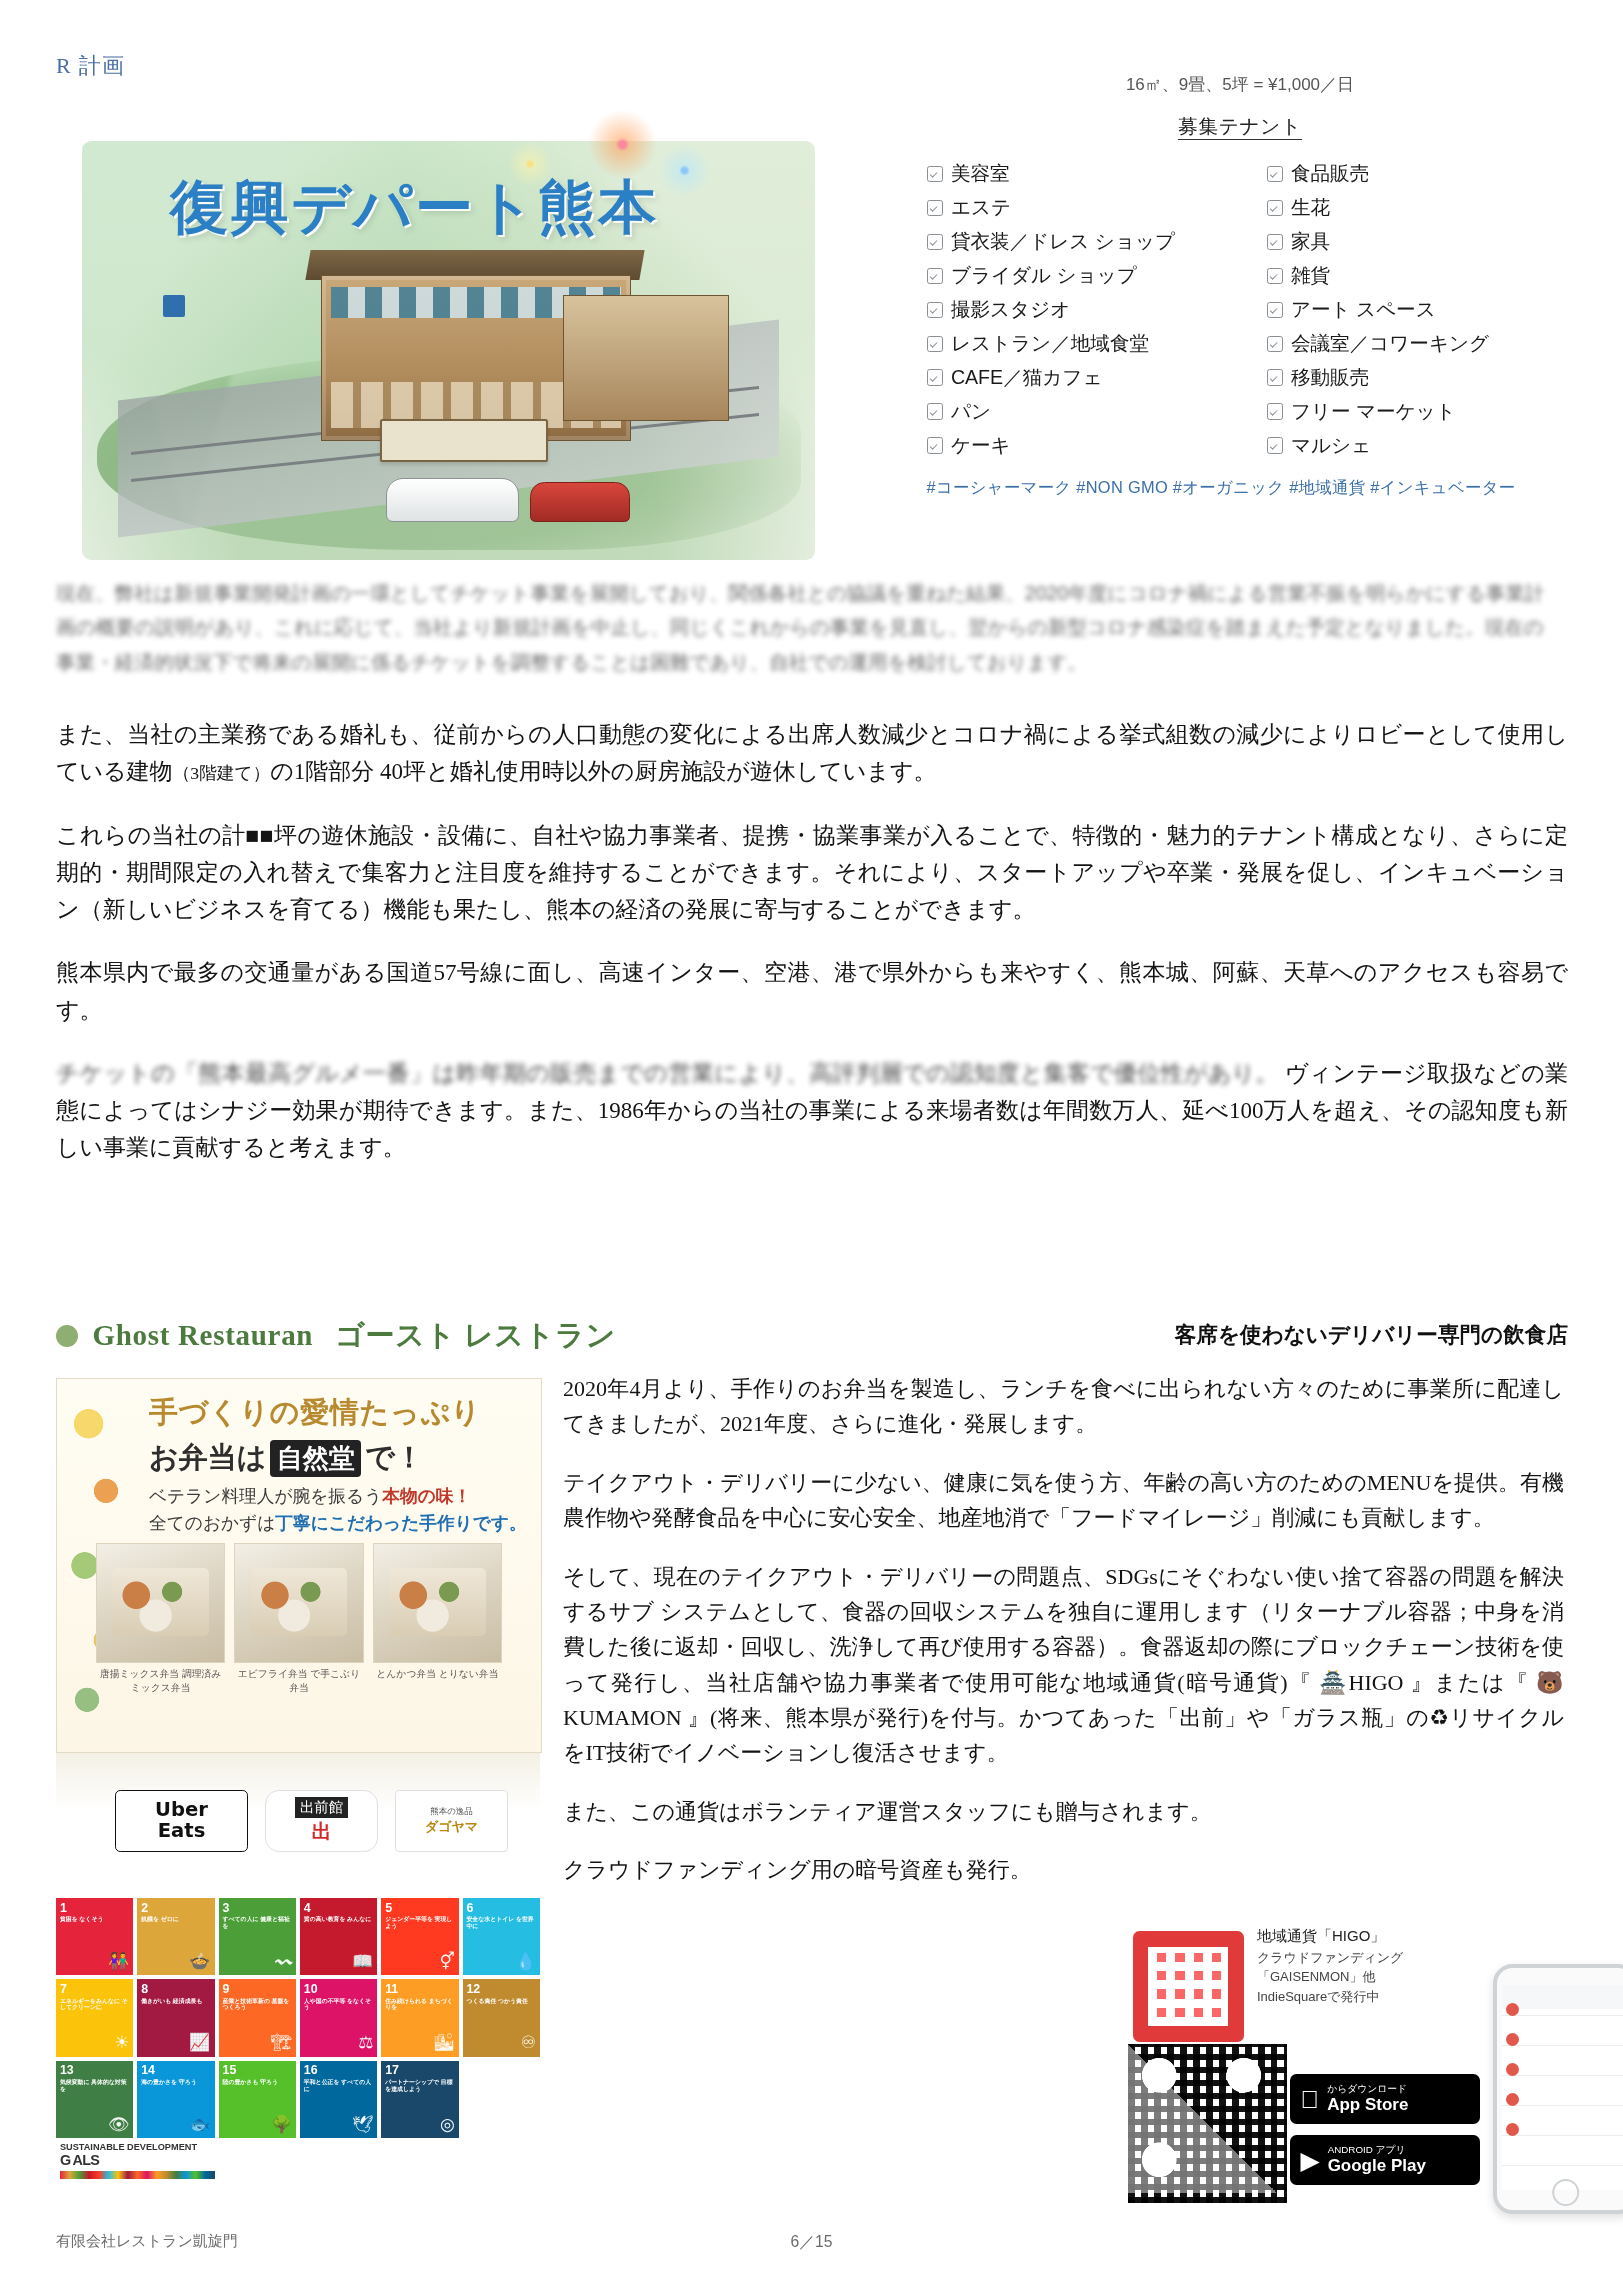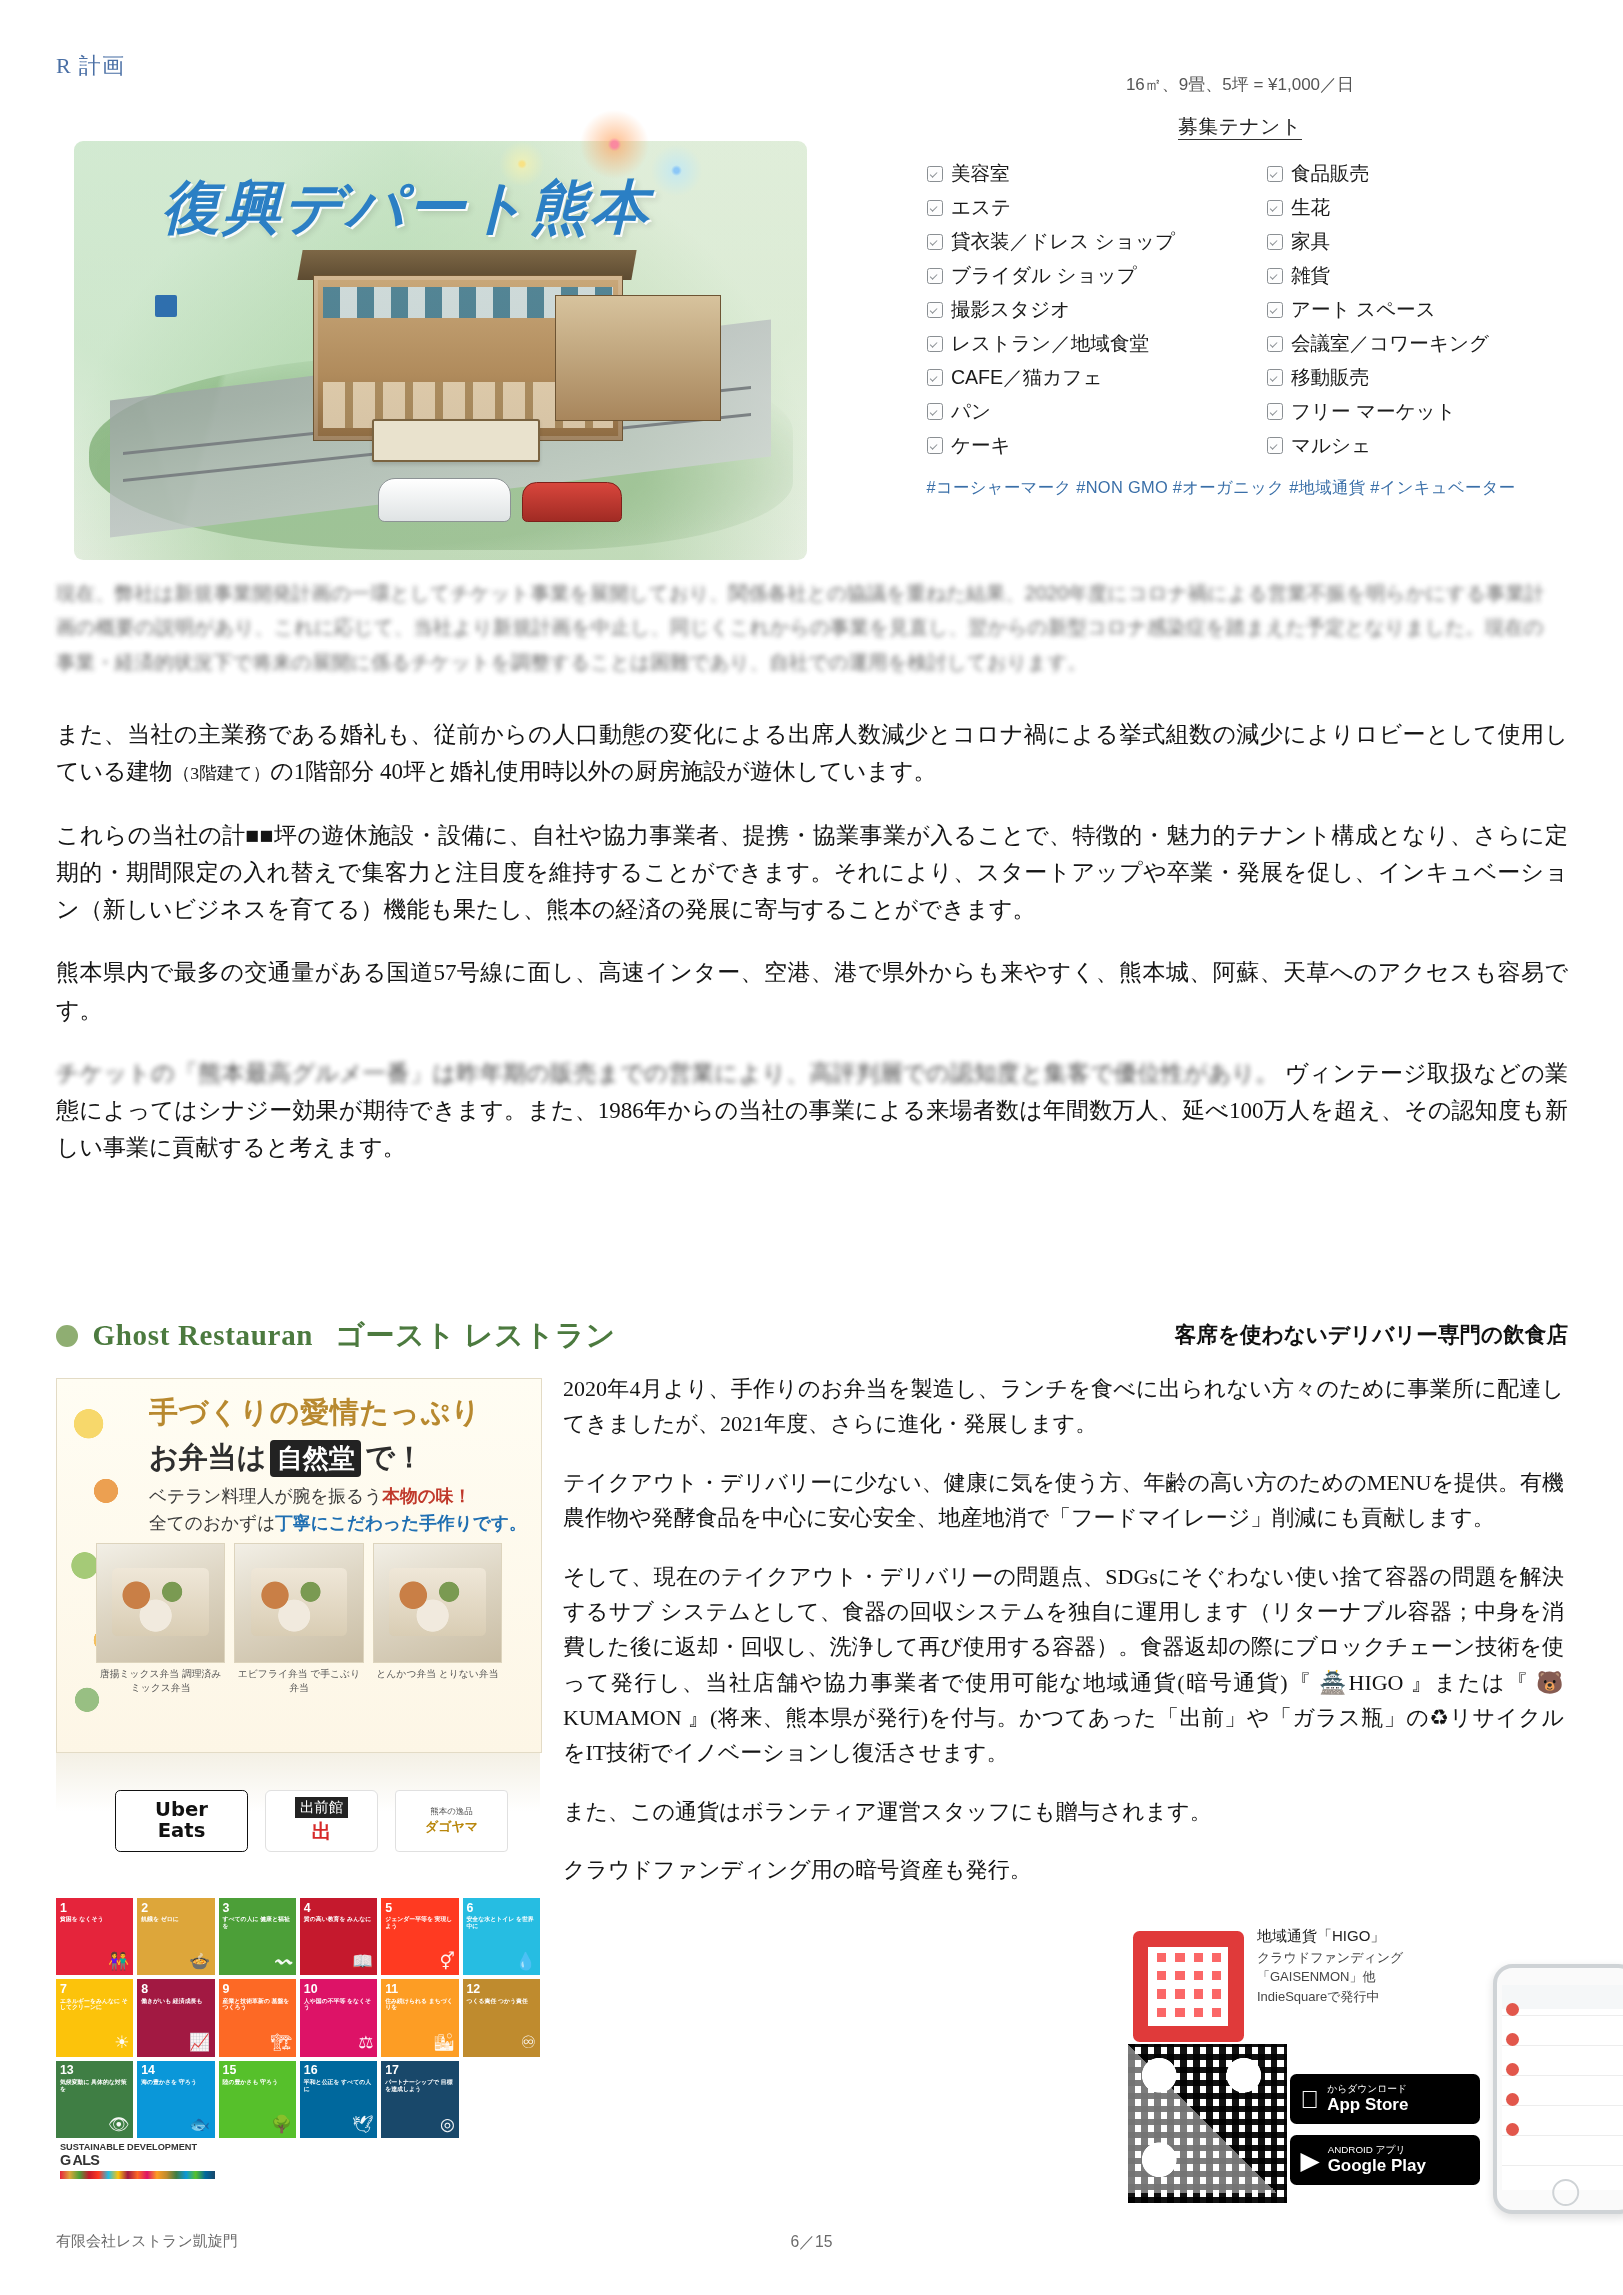--- a/index.html
+++ b/index.html
@@ -15,21 +15,21 @@
 
   
   .brand {
     position:absolute; left:56px; top:51px;
     font-family:"Liberation Serif", serif;
     font-size:22px; color:#4a6fa5; letter-spacing:1.3px;
   }
 
   
   .hero {
-    position:absolute; left:38px; top:79px; width:805px; height:484px;font-style:italic;
+    position:absolute; left:46px; top:79px; width:805px; height:484px;
   }
   .hero-sky {
     position:absolute; left:36px; top:62px; width:733px; height:419px;
     background:
       radial-gradient(circle at 18% 12%, rgba(180,220,180,.55) 0 28%, rgba(255,255,255,0) 60%),
       radial-gradient(circle at 80% 18%, rgba(200,225,190,.5) 0 26%, rgba(255,255,255,0) 60%),
       radial-gradient(ellipse at 50% 88%, rgba(160,200,150,.55) 0 40%, rgba(255,255,255,0) 72%),
       linear-gradient(180deg,#f7faf5 0%,#eef4ea 55%,#e7efe2 100%);
     border-radius:9.2px;
   }
@@ -273,21 +273,21 @@
   
   .logos { position:absolute; left:115px; top:1790px; width:406px; height:72px; display:flex; gap:17px; }
   .logo-uber {
     width:131px; height:60px; background:#ffffff; border:1.3px solid #111;
     border-radius:5.2px; display:flex; flex-direction:column; align-items:center; justify-content:center;
     font-family:"DejaVu Sans", sans-serif; font-weight:bold; color:#111; line-height:1.05;
   }
   .logo-uber .u { font-size:19.6px; }
   .logo-uber .e { font-size:19.6px; }
   .logo-demae {
-    width:111px; height:60px; background:#ffffff; border:1.3px solid #e0e0e0; border-radius:6px;
+    width:111px; height:60px; background:#ffffff; border:1.3px solid #e0e0e0; border-radius:14px;
     display:flex; flex-direction:column; align-items:center; justify-content:center;
   }
   .logo-demae .t { background:#222; color:#fff; font-size:14.4px; padding:1.3px 5.2px; font-family:"DejaVu Sans", sans-serif; }
   .logo-demae .m { color:#d62828; font-size:19.6px; font-family:"DejaVu Sans", sans-serif; font-weight:bold; }
   .logo-dago {
     width:111px; height:60px; background:#fff; border:1.3px solid #e0e0e0; border-radius:3.9px;
     display:flex; flex-direction:column; align-items:center; justify-content:center;
     font-family:"DejaVu Sans", sans-serif;
   }
   .logo-dago .s { font-size:8.5px; color:#555; }

